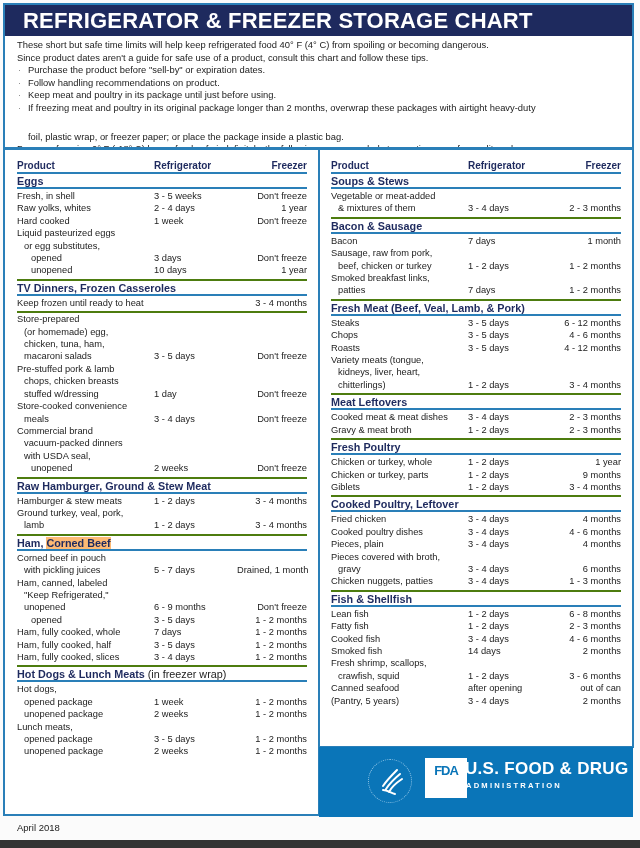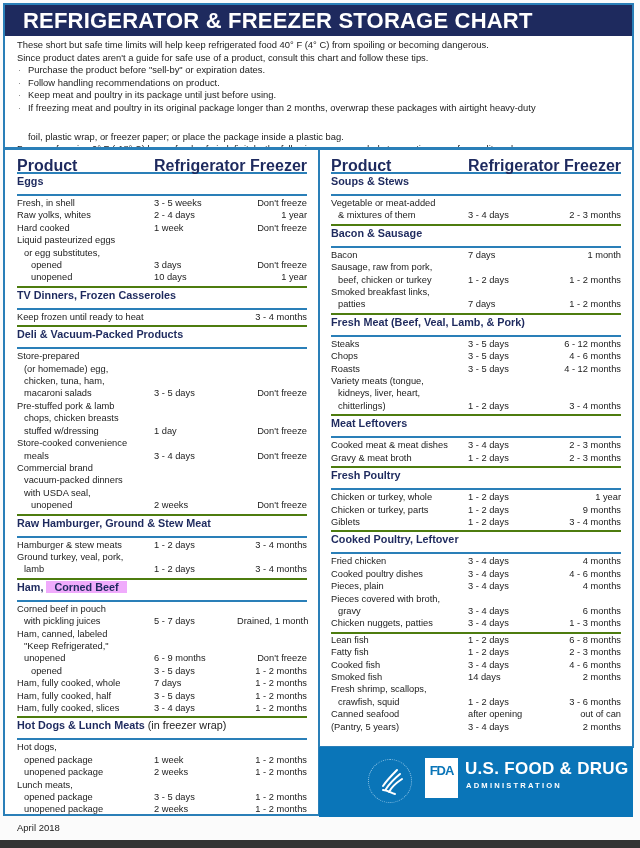--- a/index.html
+++ b/index.html
@@ -17,42 +17,42 @@
 
   .panel { position: absolute; background: #fff; border: 2px solid #2a7fb8; }
   .left-panel { left: 3px; top: 148px; width: 317px; height: 668px; }
   .right-panel { left: 318px; top: 148px; width: 316px; height: 600px; }
   .top-rule { position: absolute; left: 3px; top: 147px; width: 631px; height: 2px; background: #2a7fb8; }
 
   .col { position: absolute; top: 157px; }
   .col-left { left: 17px; width: 290px; }
   .col-right { left: 331px; width: 290px; }
 
-  .col-head { display: flex; font-size: 16px; font-weight: bold; color: #1e2a5e; height: 17px; border-bottom: 2px solid #2a7fb8; line-height: 17px; }
+  .col-head { display: flex; font-size: 10px; font-weight: bold; color: #1e2a5e; height: 17px; border-bottom: 2px solid #2a7fb8; line-height: 17px; }
   .c1 { flex: 0 0 137px; }
   .c2 { flex: 0 0 83px; }
   .c3 { flex: 1; text-align: right; }
 
-  .section-title { font-size: 10.8px; font-weight: bold; color: #1e2a5e; height: 22px; line-height: 15px; border-bottom: 2px solid #2a7fb8; margin-bottom: 1px; }
+  .section-title { font-size: 10.8px; font-weight: bold; color: #1e2a5e; height: 15px; line-height: 15px; border-bottom: 2px solid #2a7fb8; margin-bottom: 1px; }
   .section-title .note { font-weight: normal; color: #222; }
-  .section-title .hl { background: #f0abfc; padding: 0 8px; }
+  .section-title .hl { background: #fdba74; padding: 0 0; }
   .section { margin-bottom: 2px; }
   .section:not(:first-child) { border-top: 2px solid #4d7c0f; padding-top: 0; }
 
   .row { display: flex; font-size: 9.3px; line-height: 12.4px; color: #222; }
   .row .c1 { white-space: pre; }
   .row .c2 { white-space: nowrap; }
   .row .c3 { white-space: nowrap; }
   .ind1 { padding-left: 7px; }
   .ind2 { padding-left: 14px; }
 
   .fda-band { position: absolute; left: 319px; top: 747px; width: 314px; height: 70px; background: #0a75b8; }
   .hhs-seal { position: absolute; left: 49px; top: 12px; width: 44px; height: 44px; border: 1px dotted #8fc4e6; border-radius: 50%; }
   .hhs-seal svg { position: absolute; left: 6px; top: 6px; }
-  .fda-box { position: absolute; left: 106px; top: 11px; width: 33px; height: 40px; background: #fff; color: #0a75b8; font-weight: bold; font-size: 13px; text-align: center; line-height: 26px; letter-spacing: -1px; }
+  .fda-box { position: absolute; left: 106px; top: 11px; width: 42px; height: 40px; background: #fff; color: #0a75b8; font-weight: bold; font-size: 13px; text-align: center; line-height: 26px; letter-spacing: -1px; }
   .fda-name { position: absolute; left: 146px; top: 12px; color: #fff; font-weight: bold; font-size: 17px; line-height: 20px; letter-spacing: 0.3px; text-align: center; }
   .fda-sub { position: absolute; left: 147px; top: 34px; color: #fff; font-size: 7.6px; font-weight: bold; letter-spacing: 2.2px; }
 
   .date { position: absolute; left: 17px; top: 822px; font-size: 9.5px; color: #222; }
   .bottom-bar { position: absolute; left: 0; top: 840px; width: 640px; height: 8px; background: #333; }
 </style>
 </head>
 <body>
 
 <div class="frame"></div>
@@ -124,21 +124,20 @@
       </div>
       <div class="section">
         <div class="section-title"><span>TV Dinners, Frozen Casseroles</span></div>
         <div class="row">
           <span class="c1 ">Keep frozen until ready to heat</span>
           <span class="c2"></span>
           <span class="c3">3 - 4 months</span>
         </div>
       </div>
       <div class="section">
-        <div class="section-title"><span>Deli &amp; Vacuum-Packed Products</span></div>
         <div class="row">
           <span class="c1 ">Store-prepared</span>
           <span class="c2"></span>
           <span class="c3"></span>
         </div>
         <div class="row">
           <span class="c1 ind1">(or homemade) egg,</span>
           <span class="c2"></span>
           <span class="c3"></span>
         </div>
@@ -439,20 +438,21 @@
           <span class="c2">3 - 4 days</span>
           <span class="c3">6 months</span>
         </div>
         <div class="row">
           <span class="c1 ">Chicken nuggets, patties</span>
           <span class="c2">3 - 4 days</span>
           <span class="c3">1 - 3 months</span>
         </div>
       </div>
       <div class="section">
+        <div class="section-title"><span>Fish &amp; Shellfish</span></div>
         <div class="row">
           <span class="c1 ">Lean fish</span>
           <span class="c2">1 - 2 days</span>
           <span class="c3">6 - 8 months</span>
         </div>
         <div class="row">
           <span class="c1 ">Fatty fish</span>
           <span class="c2">1 - 2 days</span>
           <span class="c3">2 - 3 months</span>
         </div>

